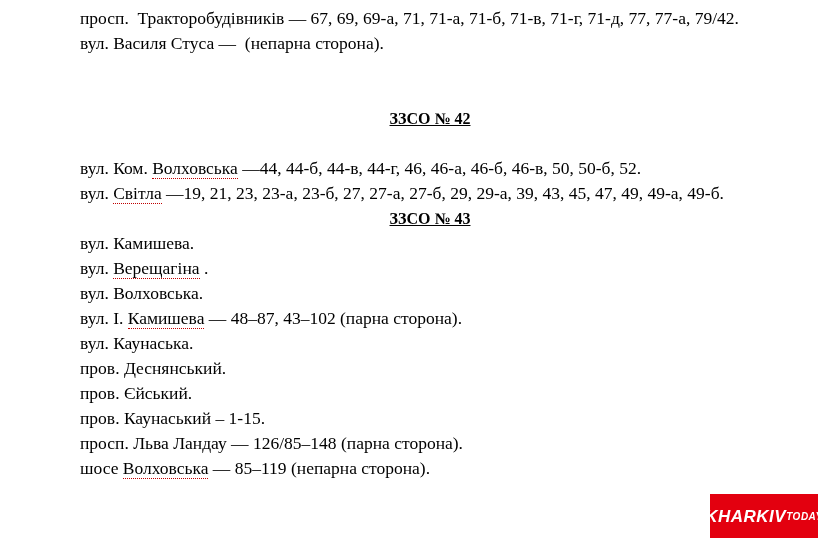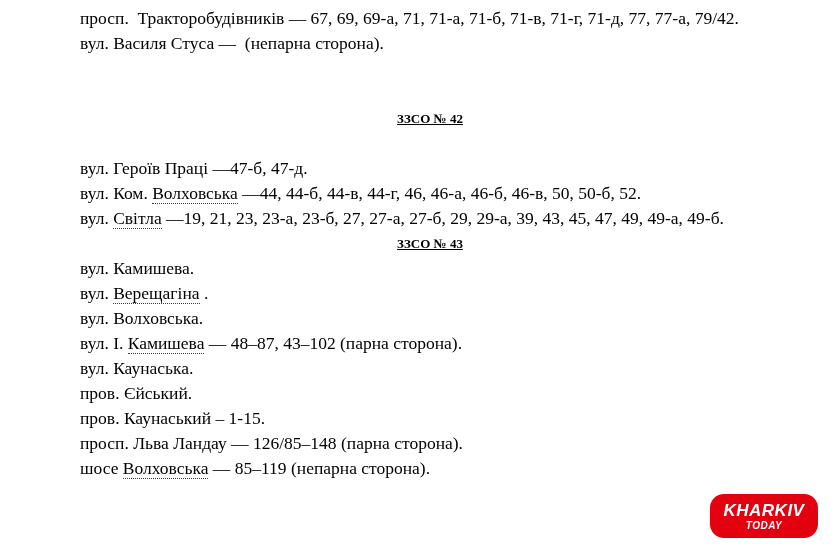--- a/index.html
+++ b/index.html
@@ -27,46 +27,45 @@
     line-height: 25px;
     margin: 0;
     text-align: left;
     white-space: pre-wrap;
   }
   .spacer-sm { height: 25px; }
   .spacer-md { height: 50px; }
   .section-head {
     text-align: center;
     font-weight: bold;
-    font-size: 13px;
+    font-size: 16px;
     line-height: 25px;
     margin: 0;
   }
   .section-head span.u {
     text-decoration: underline;
   }
   .spell {
     border-bottom: 1px dotted #c00000;
     padding-bottom: 0px;
   }
   .logo {
     position: absolute;
     right: 22px;
     bottom: 10px;
     width: 108px;
     height: 44px;
     background: #e3000f;
     display: flex;
-    flex-direction: column;
+    flex-direction: row;
     align-items: center;
     justify-content: center;
     font-family: "Liberation Sans", sans-serif;
     color: #ffffff;
     line-height: 1;
-    border-radius: 14px;
   }
   .logo .l1 {
     font-size: 17px;
     font-weight: bold;
     font-style: italic;
     letter-spacing: 0.5px;
   }
   .logo .l2 {
     font-size: 10px;
     font-weight: bold;
@@ -82,31 +81,31 @@
 
   <p class="para">просп.  Тракторобудівників — 67, 69, 69-а, 71, 71-а, 71-б, 71-в, 71-г, 71-д, 77, 77-а, 79/42.</p>
   <p class="para">вул. Василя Стуса —  (непарна сторона).</p>
 
   <div class="spacer-md"></div>
 
   <p class="section-head"><span class="u">ЗЗСО № 42</span></p>
 
   <div class="spacer-sm"></div>
 
-  <p class="para">вул. Героїв Праці —47-б, 47-д.</p>
   <p class="para">вул. Ком. <span class="spell">Волховська</span> —44, 44-б, 44-в, 44-г, 46, 46-а, 46-б, 46-в, 50, 50-б, 52.</p>
   <p class="para">вул. <span class="spell">Світла</span> —19, 21, 23, 23-а, 23-б, 27, 27-а, 27-б, 29, 29-а, 39, 43, 45, 47, 49, 49-а, 49-б.</p>
 
   <p class="section-head"><span class="u">ЗЗСО № 43</span></p>
 
   <p class="para">вул. Камишева.</p>
   <p class="para">вул. <span class="spell">Верещагіна</span> .</p>
   <p class="para">вул. Волховська.</p>
   <p class="para">вул. І. <span class="spell">Камишева</span> — 48–87, 43–102 (парна сторона).</p>
   <p class="para">вул. Каунаська.</p>
+  <p class="para">пров. Деснянський.</p>
   <p class="para">пров. Єйський.</p>
   <p class="para">пров. Каунаський – 1-15.</p>
   <p class="para">просп. Льва Ландау — 126/85–148 (парна сторона).</p>
   <p class="para">шосе <span class="spell">Волховська</span> — 85–119 (непарна сторона).</p>
 
   <div class="logo">
     <div class="l1">KHARKIV</div>
     <div class="l2">TODAY</div>
   </div>
 

